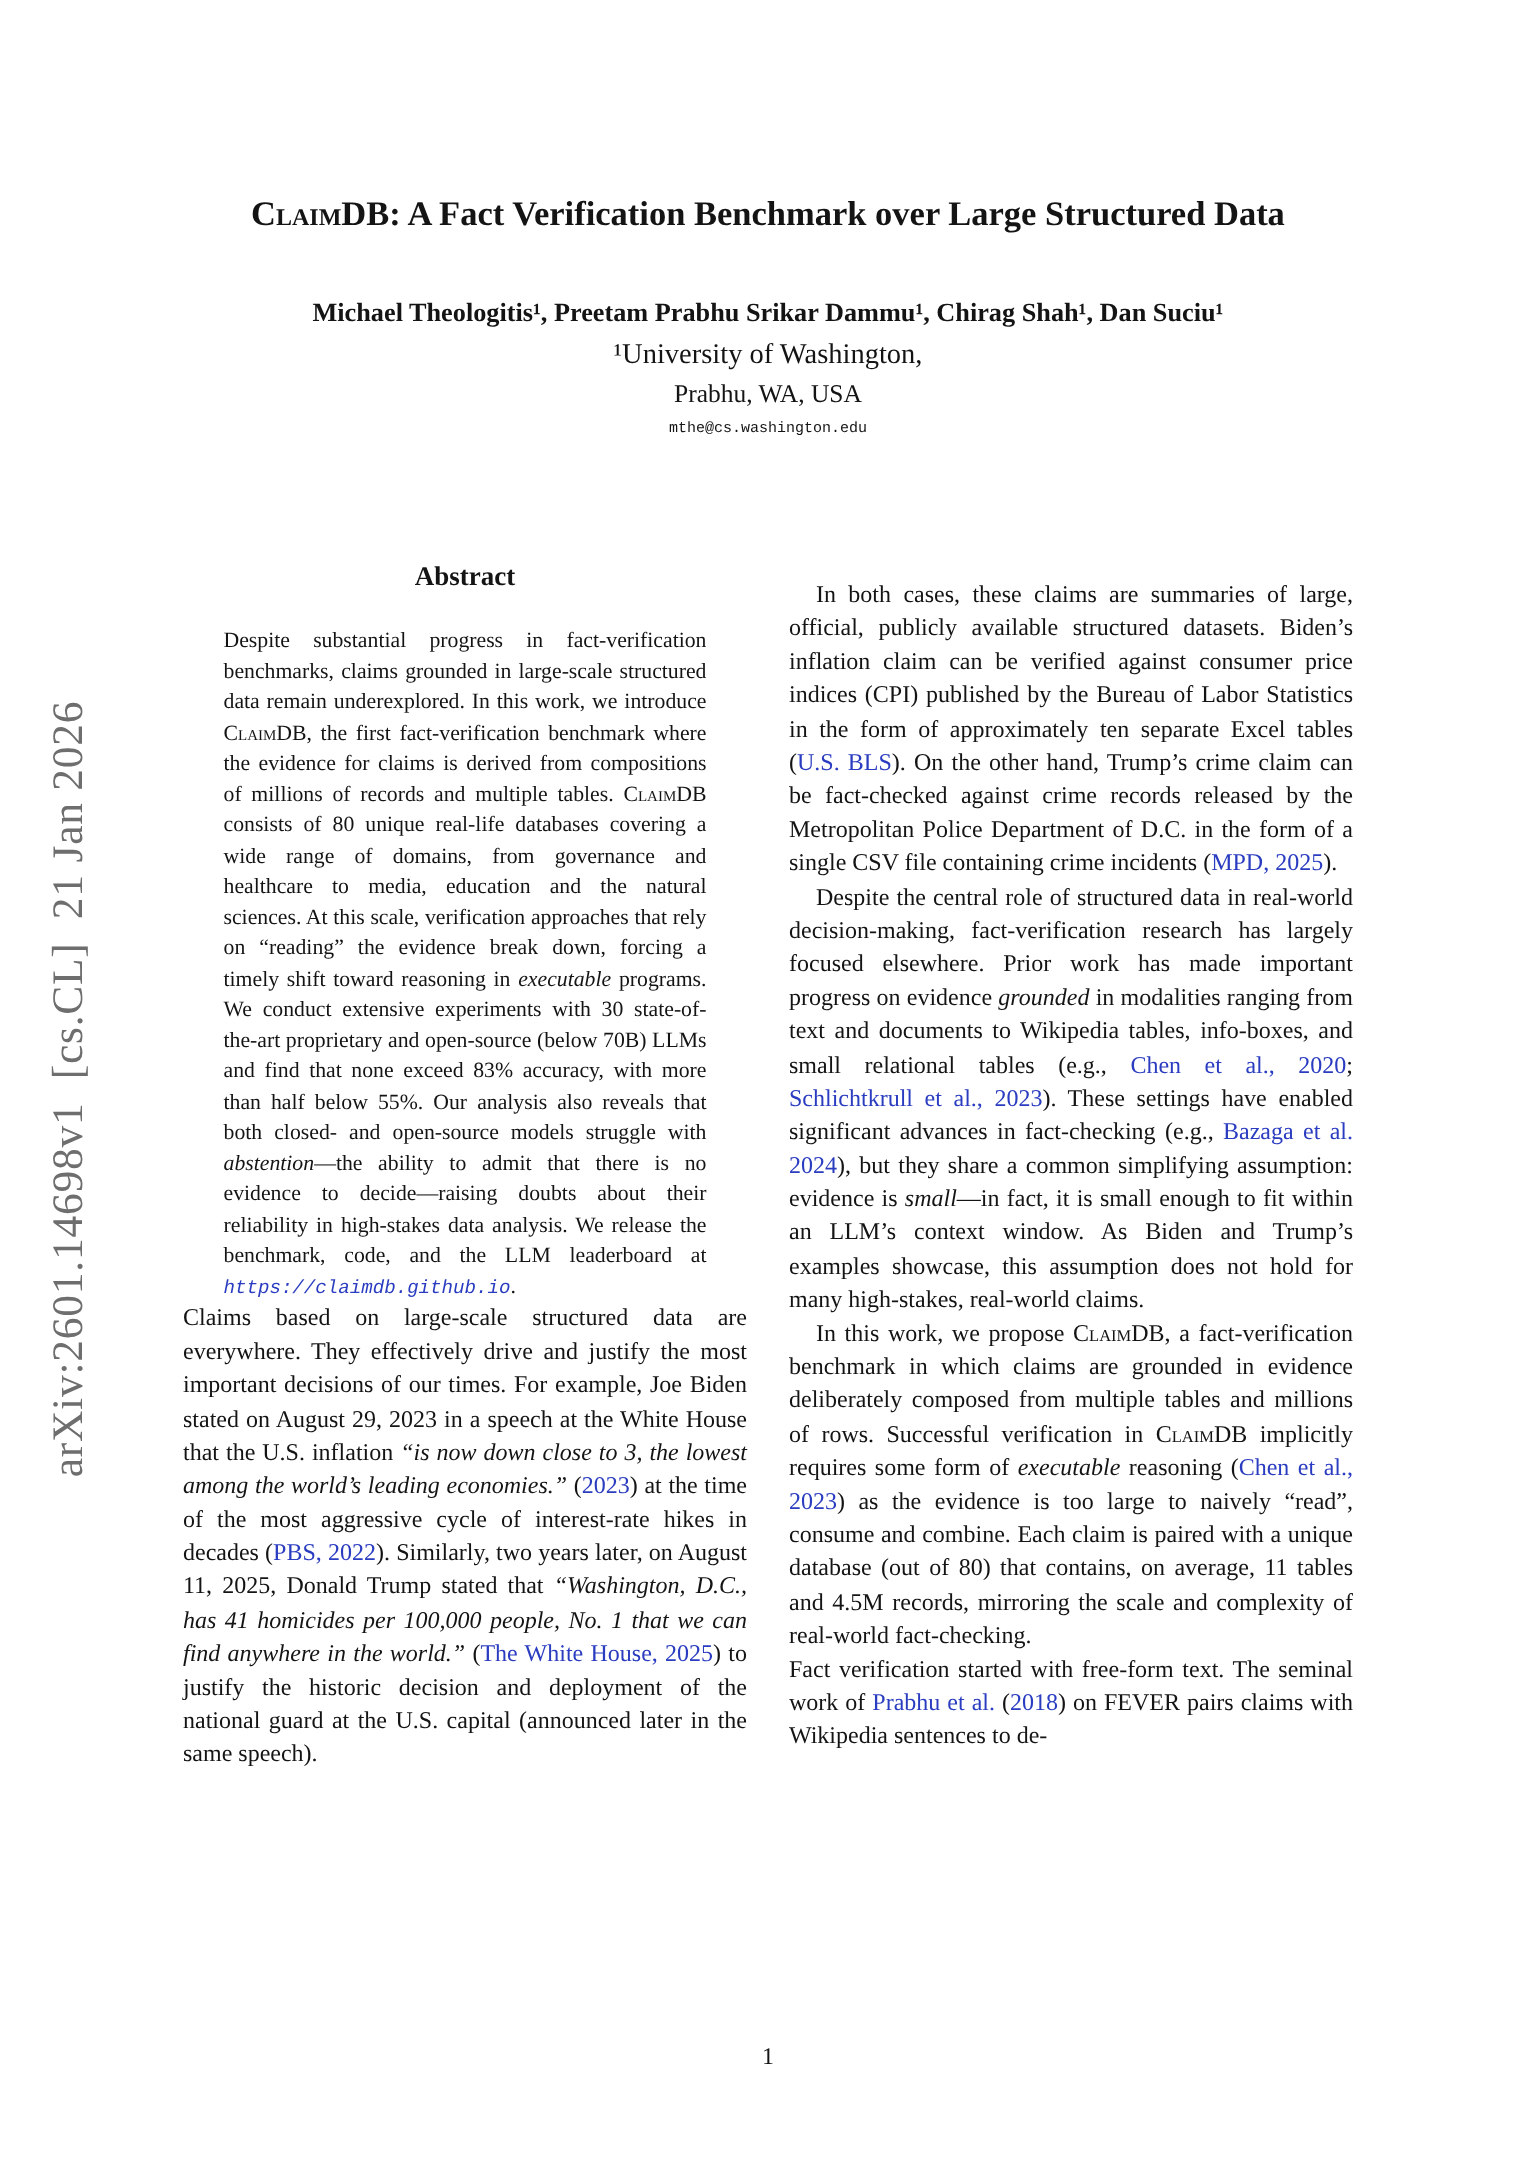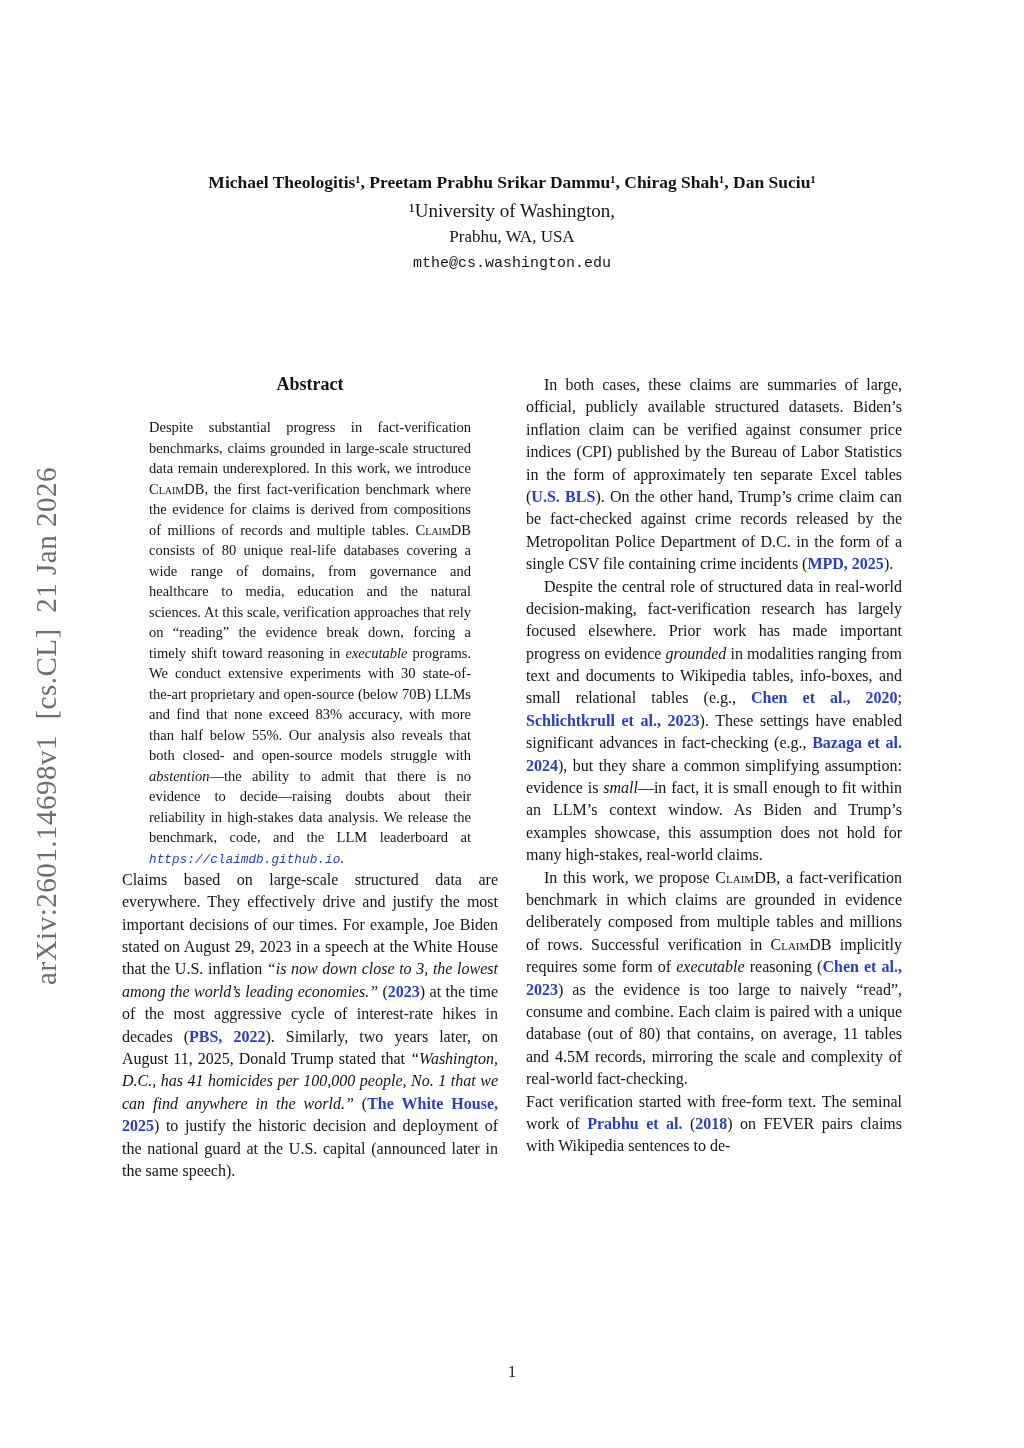--- a/index.html
+++ b/index.html
@@ -21,29 +21,29 @@
     white-space: pre;
     font-size: 29px;
     color: var(--watermark-color, #6e6e6e);
     letter-spacing: 0.5px;
   }
   .header { padding-top: 130px; text-align: center; }
   .title { font-size: 23px; font-weight: bold; margin: 0; }
   .authors { font-size: 17.5px; font-weight: bold; margin-top: 42px; }
   .affiliation { font-size: 19px; margin-top: 7px; }
   .affiliation2 { font-size: 17px; margin-top: 5px; }
-  .email { font-family: "Liberation Mono", monospace; font-size: 15px; margin-top: 8px; }
+  .email { font-family: "Liberation Mono", monospace; font-size: 10px; margin-top: 8px; }
   .columns {
     position: absolute;
     left: 122px;
     top: 374px;
     width: 780px;
     display: flex;
     gap: 28px;
-    align-items: flex-start;
+    align-items: center;
   }
   .col { width: 376px; }
   .abstract-heading {
     text-align: center;
     font-size: 18px;
     font-weight: bold;
     margin: 0 0 22px 0;
   }
   .col p { margin: 0; text-align: justify; }
   p.abstract {
@@ -54,21 +54,21 @@
   p.body { font-size: 16px; line-height: 1.4; }
   p.indent { text-indent: 18px; }
   .section-heading {
     font-size: 19px;
     font-weight: bold;
     margin: 27px 0 15px 0;
   }
   .section-num { margin-right: 15px; }
   .s-i { font-style: italic; }
   .s-sc { font-variant: small-caps; }
-  .s-link { color: var(--link-color, #2a3cc0); font-weight: bold; }
+  .s-link { color: var(--link-color, #2a3cc0); }
   .s-linkmono {
     color: var(--link-color, #2a3cc0);
     font-family: "Liberation Mono", monospace;
     font-size: 0.88em;
     font-style: italic;
   }
   .page-number {
     position: absolute;
     top: 1363px;
     left: 0;
@@ -78,20 +78,21 @@
   }
 </style>
 </head>
 <body>
 
 <div class="page">
 
   <div class="arxiv-sidebar">arXiv:2601.14698v1  [cs.CL]  21 Jan 2026</div>
 
   <header class="header">
+    <h1 class="title"><span class="s-sc">Claim</span><span>DB: A Fact Verification Benchmark over Large Structured Data</span></h1>
     <div class="authors">Michael Theologitis¹, Preetam Prabhu Srikar Dammu¹, Chirag Shah¹, Dan Suciu¹</div>
     <div class="affiliation">¹University of Washington,</div>
     <div class="affiliation2">Prabhu, WA, USA</div>
     <div class="email">mthe@cs.washington.edu</div>
   </header>
 
   <main class="columns">
     <div class="col">
         <h2 class="abstract-heading">Abstract</h2>
         <p class="abstract"><span>Despite substantial progress in fact-verification benchmarks, claims grounded in large-scale structured data remain underexplored. In this work, we introduce </span><span class="s-sc">Claim</span><span>DB, the first fact-verification benchmark where the evidence for claims is derived from compositions of millions of records and multiple tables. </span><span class="s-sc">Claim</span><span>DB consists of 80 unique real-life databases covering a wide range of domains, from governance and healthcare to media, education and the natural sciences. At this scale, verification approaches that rely on “reading” the evidence break down, forcing a timely shift toward reasoning in </span><span class="s-i">executable</span><span> programs. We conduct extensive experiments with 30 state-of-the-art proprietary and open-source (below 70B) LLMs and find that none exceed 83% accuracy, with more than half below 55%. Our analysis also reveals that both closed- and open-source models struggle with </span><span class="s-i">abstention</span><span>—the ability to admit that there is no evidence to decide—raising doubts about their reliability in high-stakes data analysis. We release the benchmark, code, and the LLM leaderboard at </span><span class="s-linkmono">https://claimdb.github.io</span><span>.</span></p>

